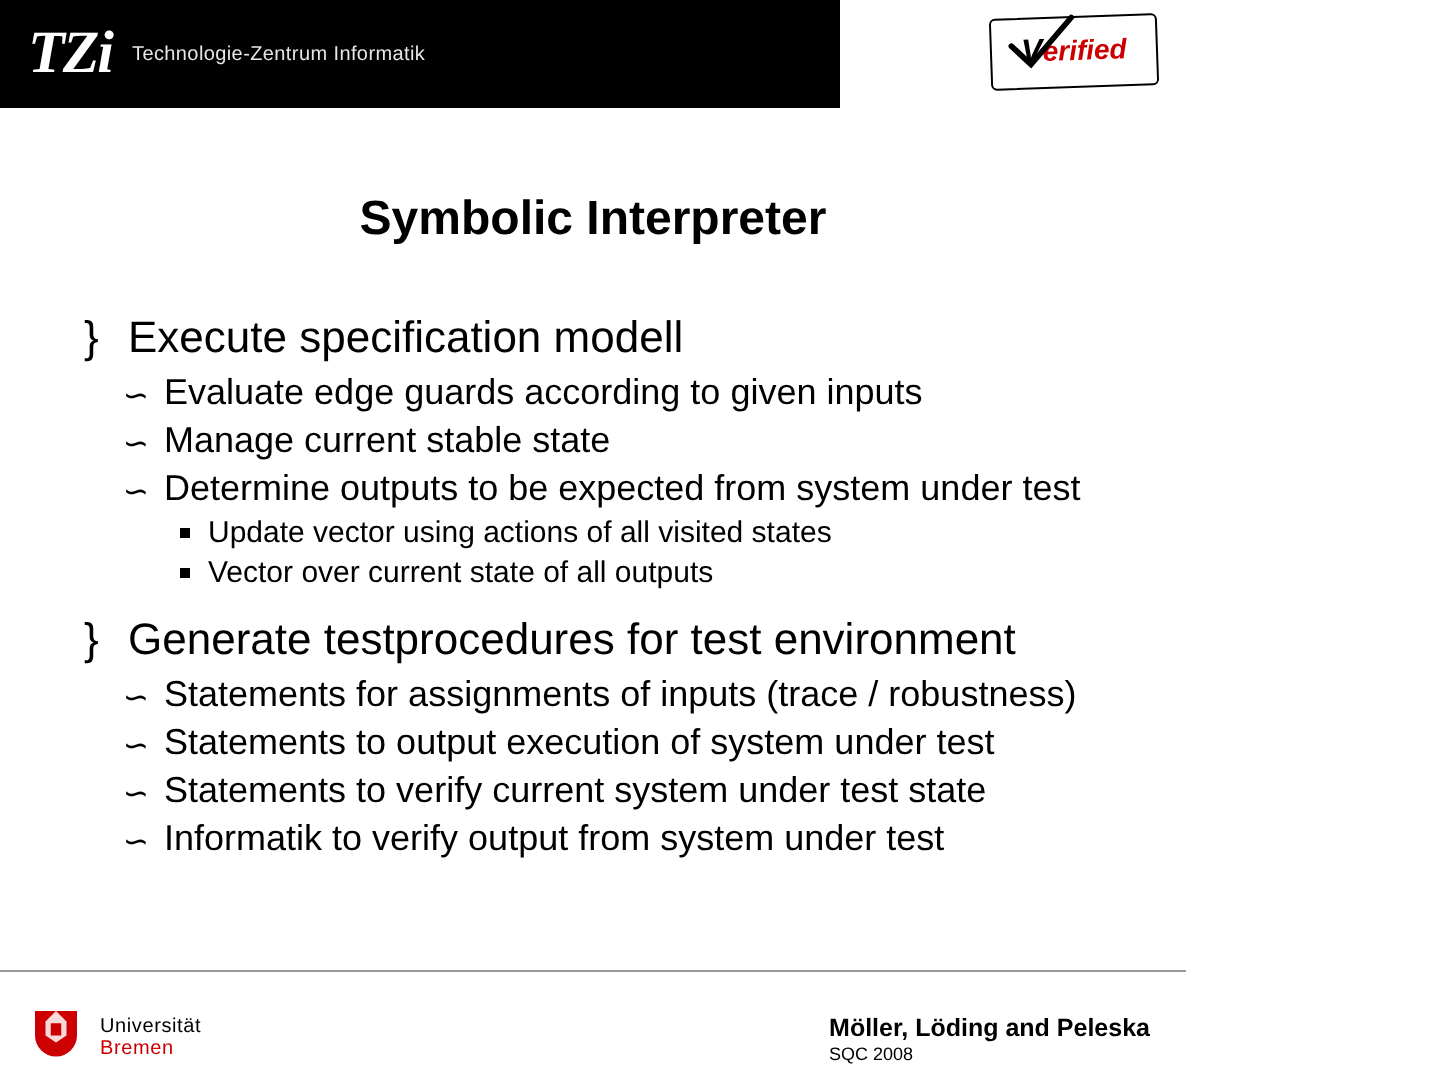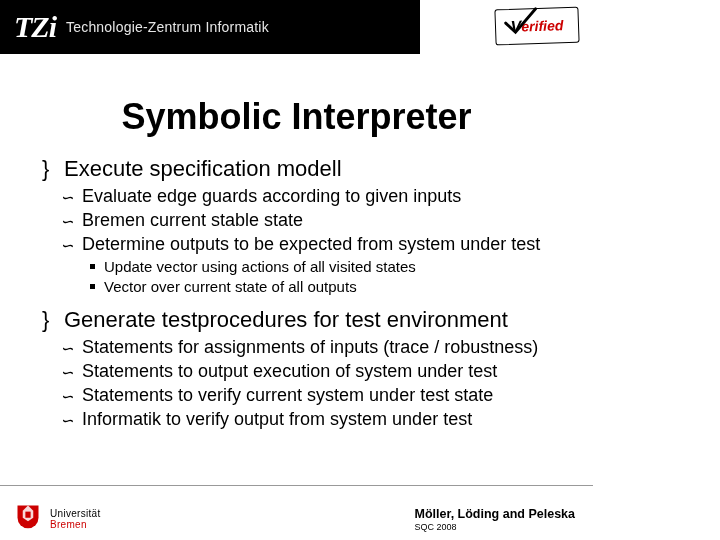--- a/index.html
+++ b/index.html
@@ -39,21 +39,21 @@
   .tzi-text {
     font-family: Georgia, 'Times New Roman', serif;
     font-size: 30px;
     font-weight: bold;
     font-style: italic;
     color: #fff;
     line-height: 1;
     letter-spacing: -1px;
   }
   .tzi-sub {
-    font-size: 14px;
+    font-size: 10px;
     color: #e6e6e6;
     margin-left: 10px;
     letter-spacing: 0.2px;
   }
   .verified-badge {
     position: absolute;
     right: 14px;
     top: 8px;
     width: 82px;
     height: 34px;
@@ -82,21 +82,21 @@
     height: 38px;
     pointer-events: none;
   }
   
   .title {
     position: absolute;
     top: 96px;
     left: 0;
     width: 100%;
     text-align: center;
-    font-size: 36px;
+    font-size: 24px;
     font-weight: bold;
   }
   
   .body {
     position: absolute;
     top: 156px;
     left: 42px;
     right: 30px;
   }
   .lvl1 {
@@ -225,21 +225,21 @@
       <span class="v">V</span><span class="erified">erified</span>
     </span>
   </div>
 
   <div class="title">Symbolic Interpreter</div>
 
   <div class="body">
 
     <div class="lvl1 first">Execute specification modell</div>
     <div class="lvl2"><span class="script-icon">∽</span><span>Evaluate edge guards according to given inputs</span></div>
-    <div class="lvl2"><span class="script-icon">∽</span><span>Bremen current stable state</span></div>
+    <div class="lvl2"><span class="script-icon">∽</span><span>Manage current stable state</span></div>
     <div class="lvl2"><span class="script-icon">∽</span><span>Determine outputs to be expected from system under test</span></div>
     <div class="lvl3">Update vector using actions of all visited states</div>
     <div class="lvl3">Vector over current state of all outputs</div>
 
     <div class="lvl1">Generate testprocedures for test environment</div>
     <div class="lvl2"><span class="script-icon">∽</span><span>Statements for assignments of inputs (trace / robustness)</span></div>
     <div class="lvl2"><span class="script-icon">∽</span><span>Statements to output execution of system under test</span></div>
     <div class="lvl2"><span class="script-icon">∽</span><span>Statements to verify current system under test state</span></div>
     <div class="lvl2"><span class="script-icon">∽</span><span>Informatik to verify output from system under test</span></div>
 

